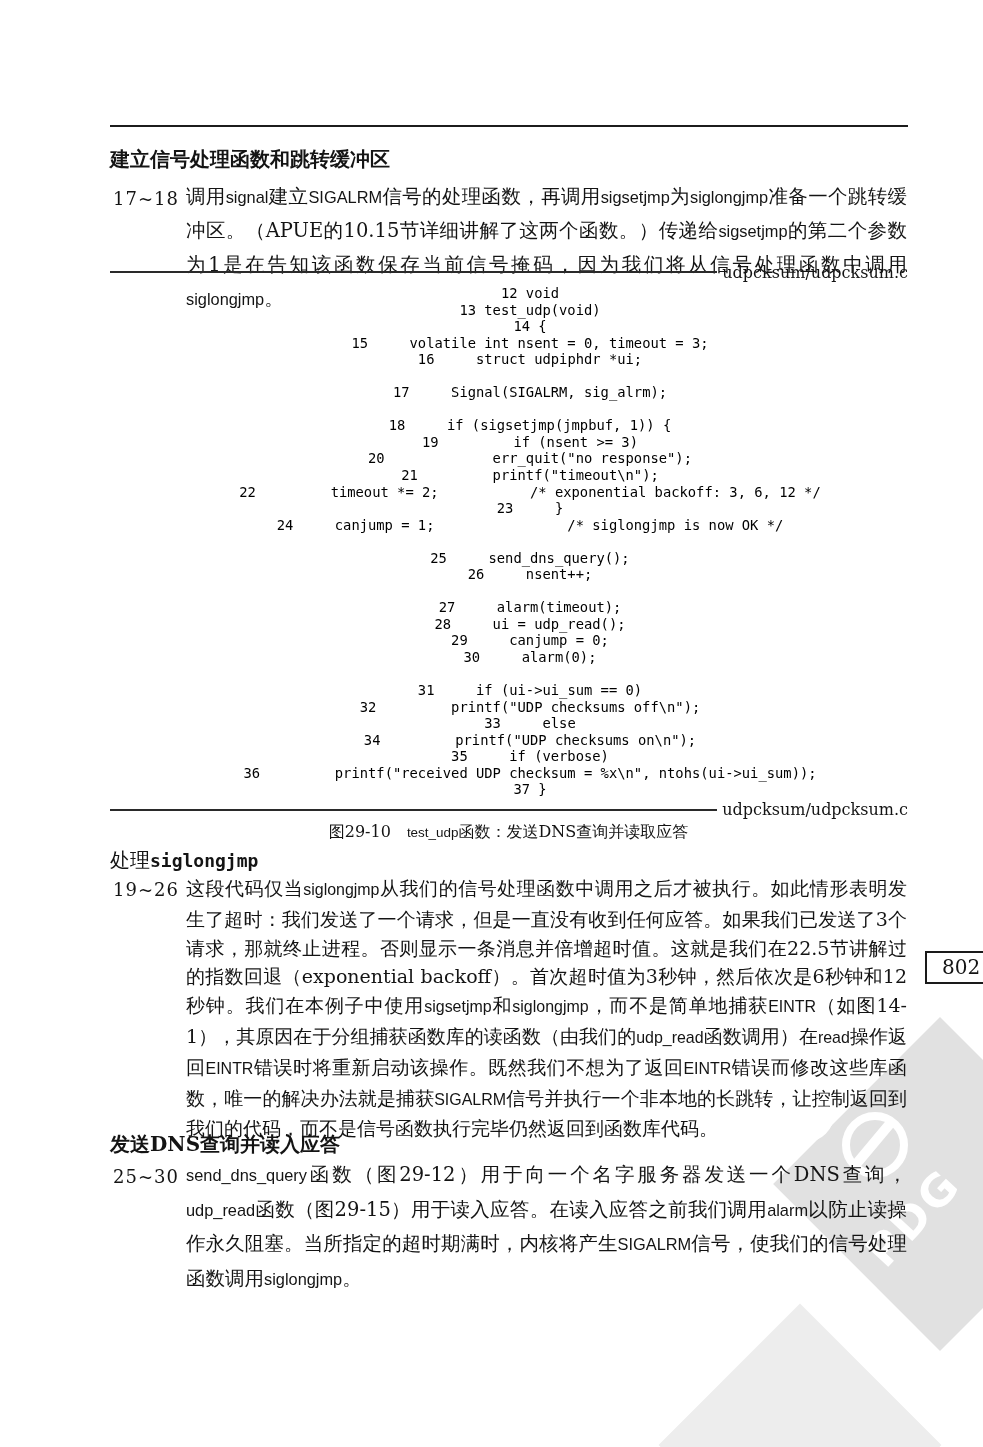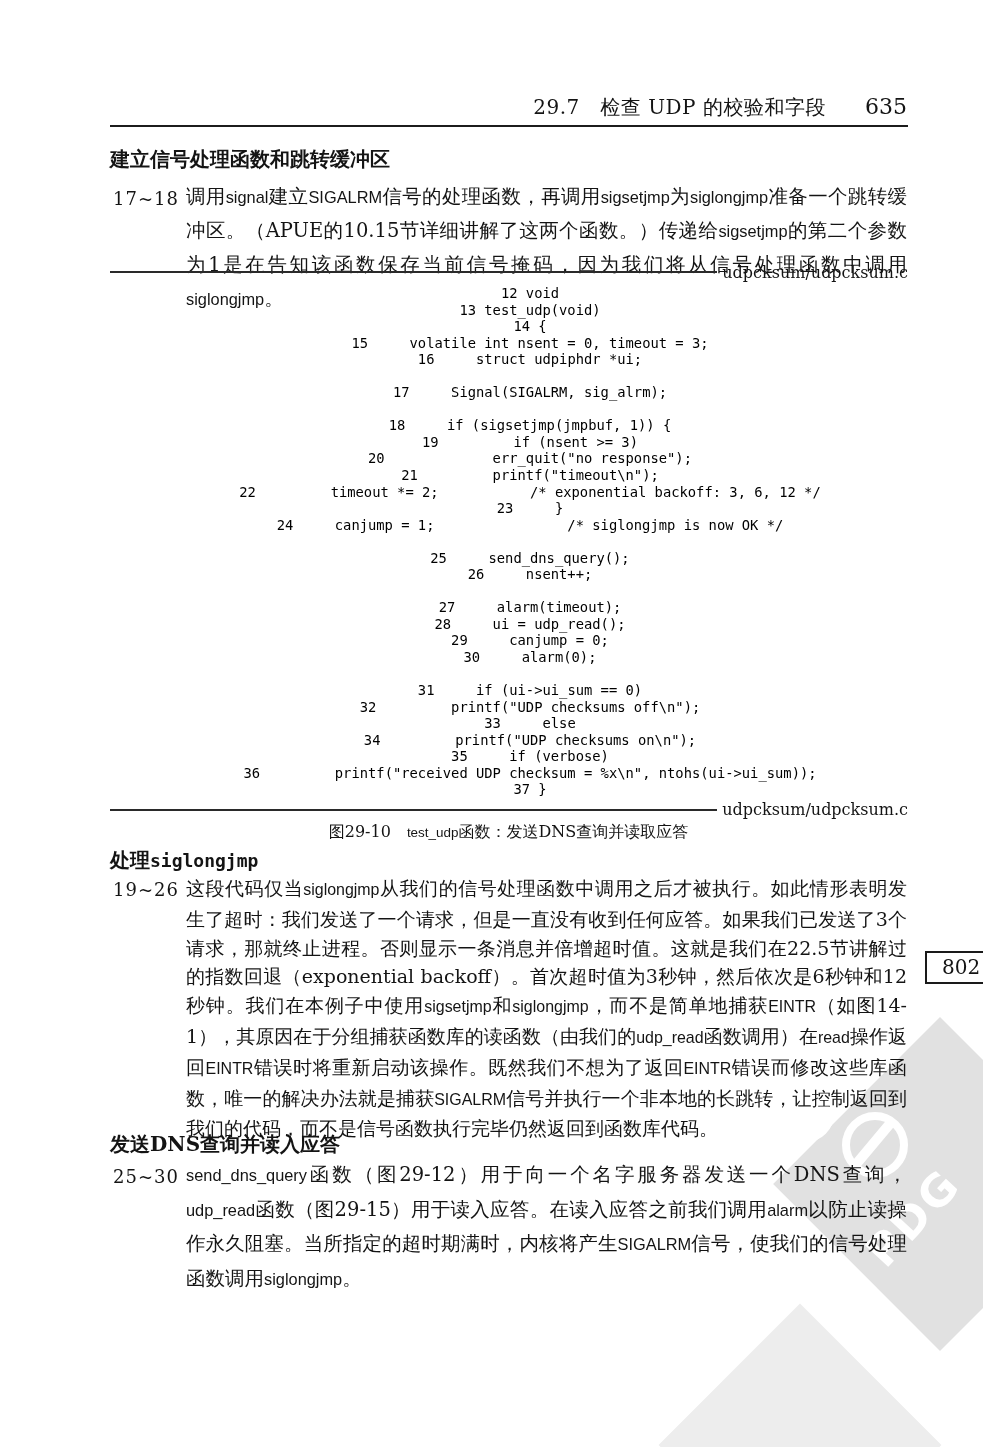--- a/index.html
+++ b/index.html
@@ -41,21 +41,21 @@
   }
   .para-label {
     position: absolute; left: 3px; top: 2px;
     font-size: 18px; letter-spacing: 1px;
   }
   .para-1718 { top: 180px; font-size: 19.5px; line-height: 33.2px; }
   .para-1923 { top: 874px; font-size: 19.0px; line-height: 28.8px; }
   .para-2530 { top: 1158px; font-size: 19.5px; line-height: 34.6px; }
 
   .seg-cn   {}
-  .seg-cnb  { font-weight: 700; text-align: right; }
+  .seg-cnb  { font-weight: 400; text-align: right; }
   .seg-code  { font-family: Liberation Sans, sans-serif; font-size: 0.84em; }
   .seg-codeb { font-family: "DejaVu Sans Mono", "Liberation Mono", monospace; font-size: 0.9em; font-weight: 700; }
 
   
   .listing { left: 110px; top: 263px; width: 798px; }
   .src-rule { display: flex; align-items: center; height: 18px; }
   .src-rule .rule-line { flex: 1 1 auto; border-top: 2px solid #2a2a2a; }
   .src-label {
     flex: 0 0 auto;
     font-size: 16px;
@@ -117,24 +117,20 @@
   <div class="watermark">
     <div class="wm-diamond wm-d1"></div>
     <div class="wm-diamond wm-d2"></div>
     <div class="wm-ring wm-r1"></div>
     <div class="wm-ring wm-r2"></div>
     <div class="wm-stroke wm-s1"></div>
     <div class="wm-stroke wm-s2"></div>
     <div class="wm-pdg">PDG</div>
   </div>
 
-  <div class="abs running-head">
-    <span class="rh-title">29.7　检查 UDP 的校验和字段</span>
-    <span class="rh-pagenum">635</span>
-  </div>
   <div class="abs head-rule"></div>
 
   <div class="abs subhead subhead-setup">建立信号处理函数和跳转缓冲区</div>
 
   <div class="abs para para-1718">
     <span class="para-label">17~18</span>
     <span><span class="seg-cn">调用</span><span class="seg-code">signal</span><span class="seg-cn">建立</span><span class="seg-code">SIGALRM</span><span class="seg-cn">信号的处理函数，再调用</span><span class="seg-code">sigsetjmp</span><span class="seg-cn">为</span><span class="seg-code">siglongjmp</span><span class="seg-cn">准备一个跳转缓冲区。（APUE的10.15节详细讲解了这两个函数。）传递给</span><span class="seg-code">sigsetjmp</span><span class="seg-cn">的第二个参数为1是在告知该函数保存当前信号掩码，因为我们将从信号处理函数中调用</span><span class="seg-code">siglongjmp</span><span class="seg-cn">。</span></span>
   </div>
 
   <div class="abs listing">

